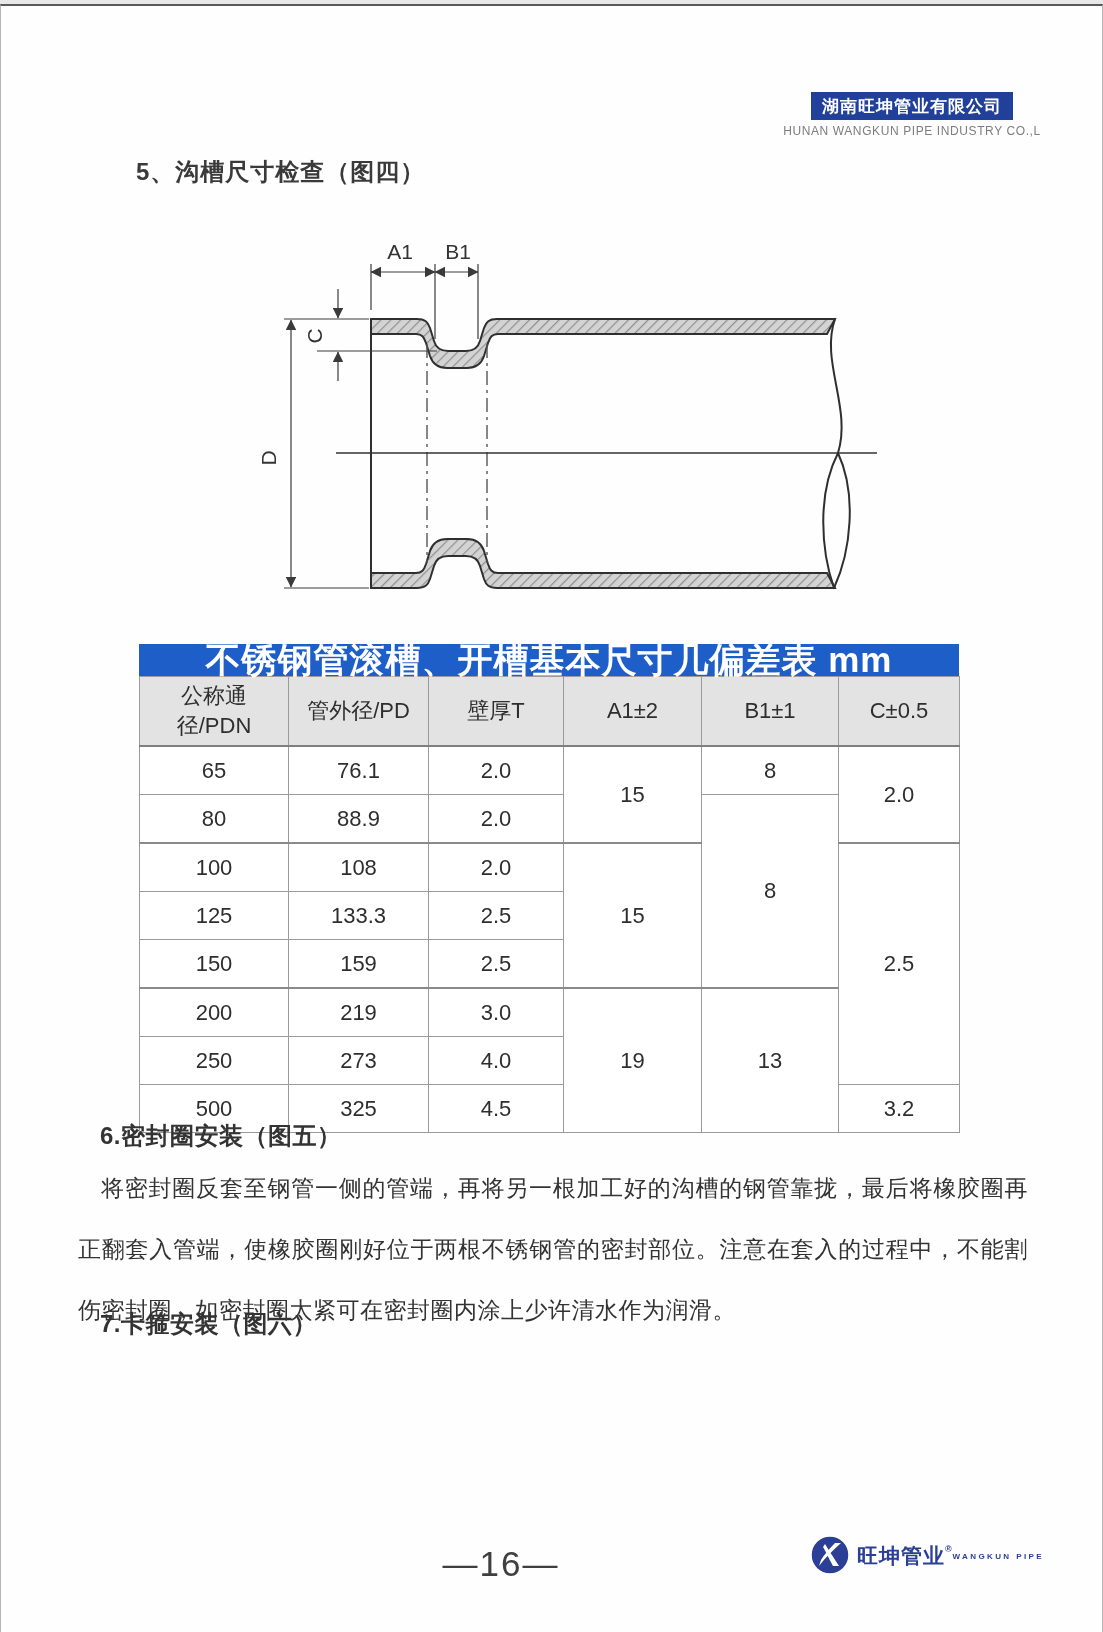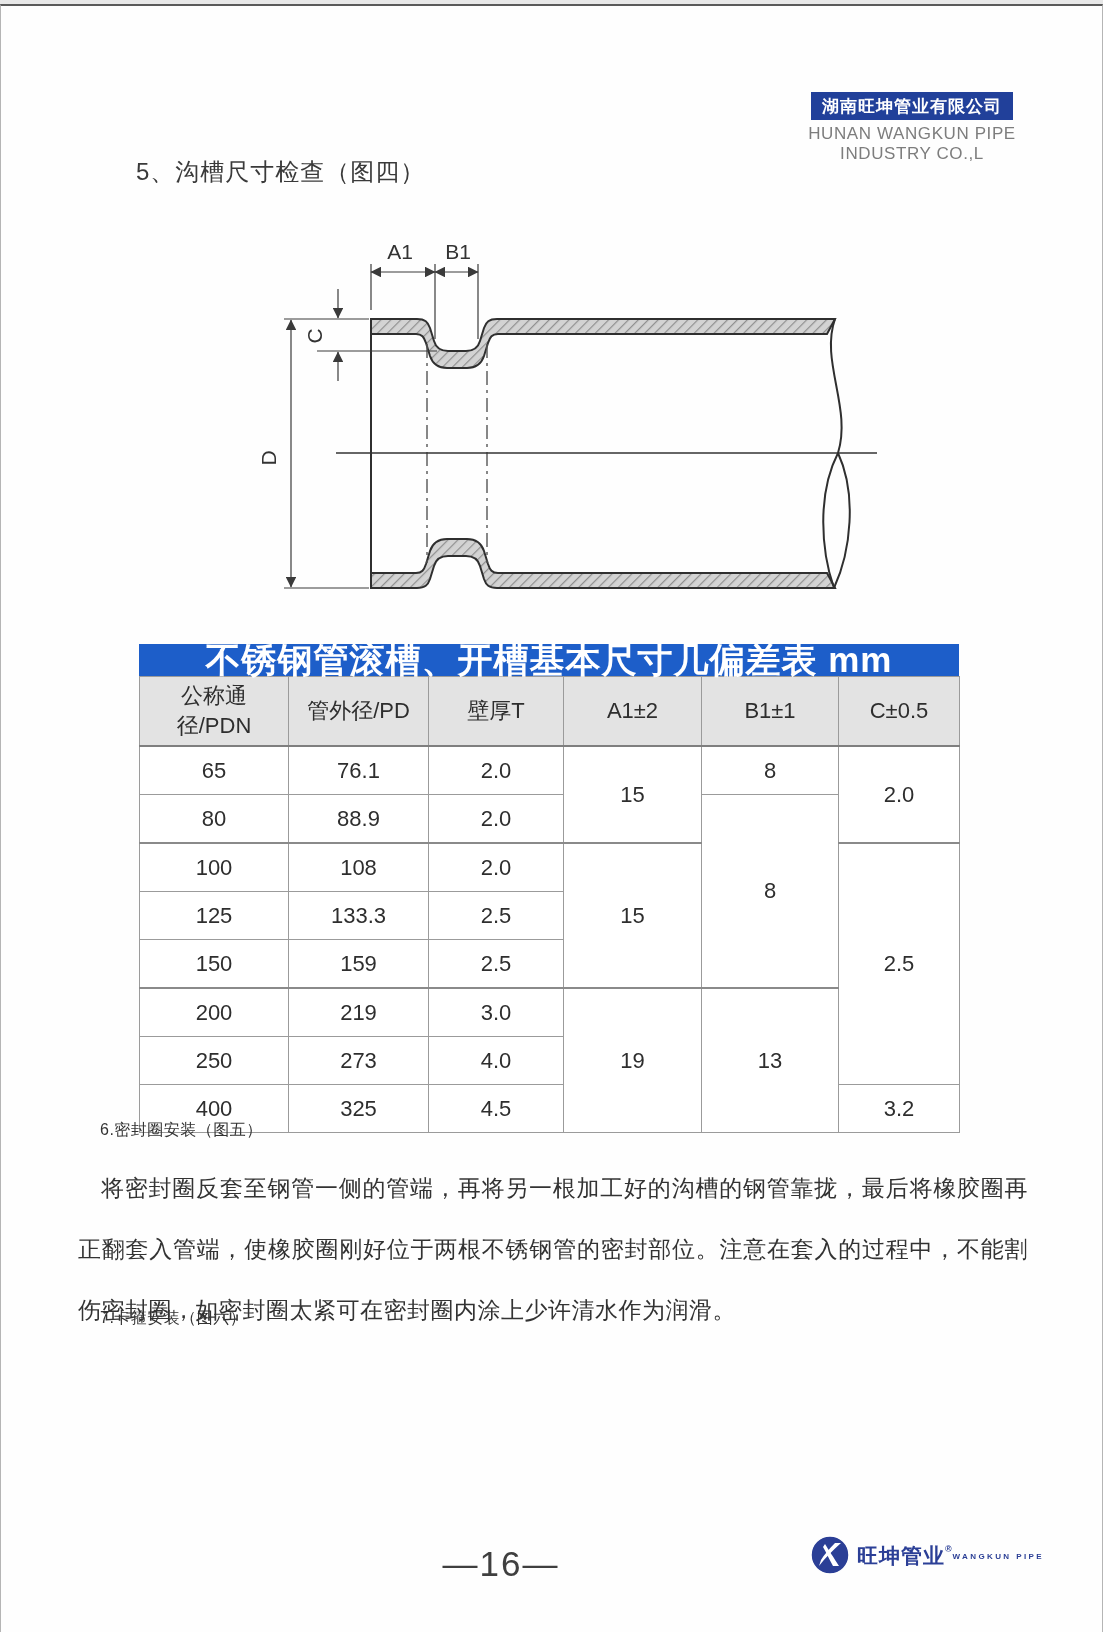--- a/index.html
+++ b/index.html
@@ -19,25 +19,25 @@
   }
   
   .company-box{
     position:absolute;left:810px;top:86px;width:202px;height:28px;
     display:flex;align-items:center;justify-content:center;
     font-family:"Liberation Serif","DejaVu Serif",serif;
     font-weight:bold;font-size:17px;color:#ffffff;letter-spacing:1px;
   }
   .company-en{
     position:absolute;left:761px;top:118px;width:300px;
-    text-align:center;font-size:17px;color:#7d7d7d;letter-spacing:.6px;
-  }
-  
-  .sec5-title{position:absolute;left:135px;top:150px;font-size:24px;font-weight:400;color:#3a3a3a;letter-spacing:1px;}
-  .sec-heading{position:absolute;font-size:16px;font-weight:400;color:#333;letter-spacing:.5px;}
+    text-align:center;font-size:12px;color:#7d7d7d;letter-spacing:.6px;
+  }
+  
+  .sec5-title{position:absolute;left:135px;top:150px;font-size:24px;font-weight:700;color:#3a3a3a;letter-spacing:1px;}
+  .sec-heading{position:absolute;font-size:24px;font-weight:700;color:#333;letter-spacing:.5px;}
   .sec6-heading{left:99px;top:1114px;}
   .sec7-heading{left:99px;top:1302px;}
   .para{
     position:absolute;left:77px;width:950px;
     font-size:23px;line-height:61px;color:#333;
     text-indent:1em;text-align:justify;letter-spacing:.5px;
   }
   .para6{top:1152px;}
   .para7{top:1341px;}
   
@@ -201,21 +201,21 @@
             <td>3.0</td>
             <td rowspan="3">19</td>
             <td rowspan="3">13</td>
           </tr>
           <tr>
             <td>250</td>
             <td>273</td>
             <td>4.0</td>
           </tr>
           <tr>
-            <td>400</td>
+            <td>500</td>
             <td>325</td>
             <td>4.5</td>
             <td>3.2</td>
           </tr>
         </tbody>
     </table>
   </div>
 
   <div class="sec-heading sec6-heading">6.密封圈安装（图五）</div>
   <div class="para para6">将密封圈反套至钢管一侧的管端，再将另一根加工好的沟槽的钢管靠拢，最后将橡胶圈再正翻套入管端，使橡胶圈刚好位于两根不锈钢管的密封部位。注意在套入的过程中，不能割伤密封圈，如密封圈太紧可在密封圈内涂上少许清水作为润滑。</div>

